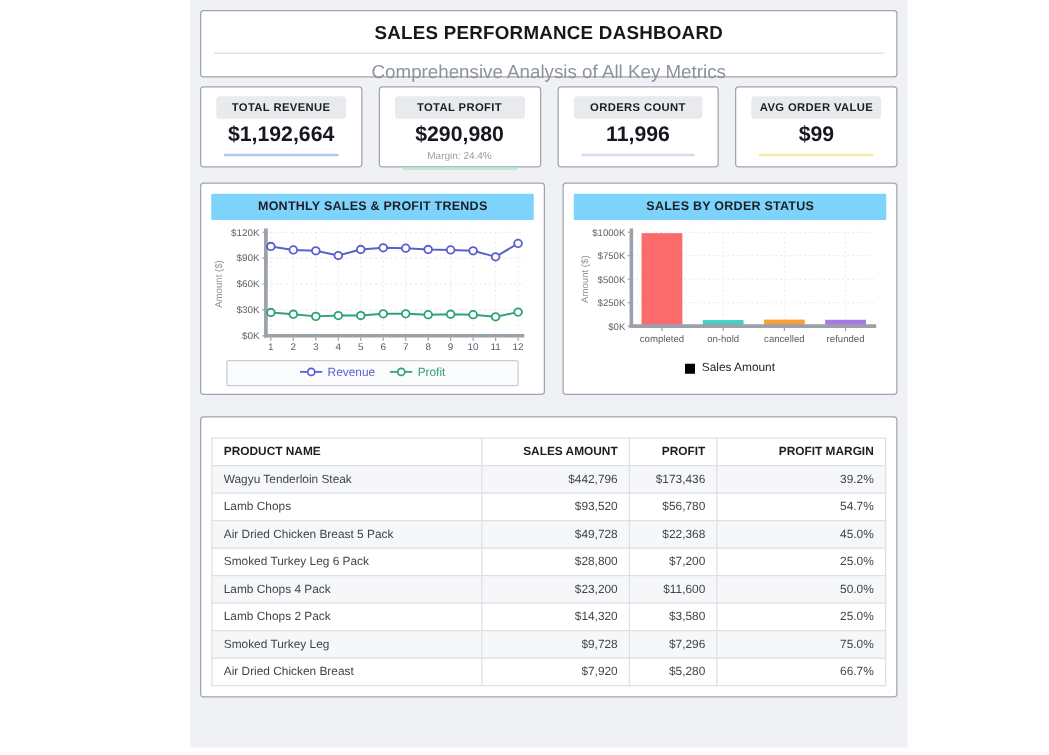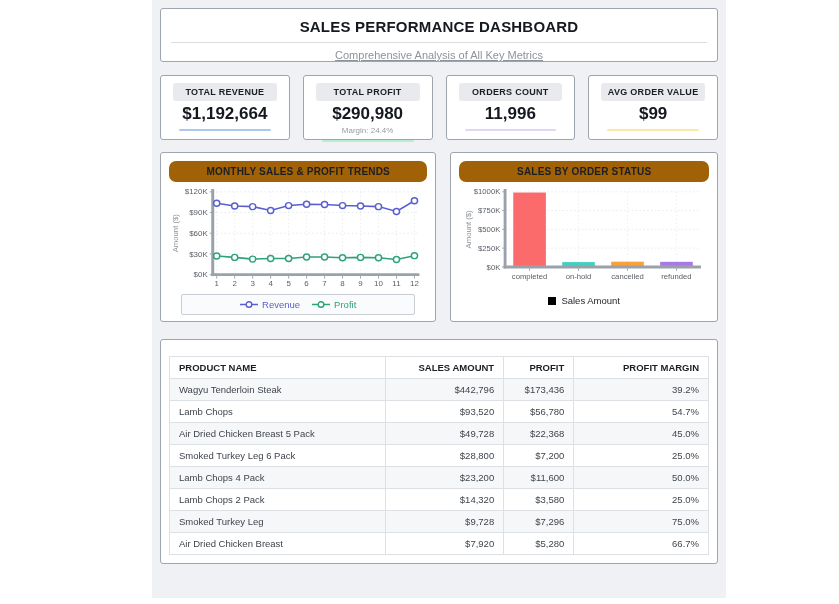--- a/index.html
+++ b/index.html
@@ -7,48 +7,48 @@
               font-family:"Liberation Sans", sans-serif; }
   .page { position:relative; width:839px; height:604px; background:#ffffff; }
   .dashboard { position:absolute; left:152px; top:0; width:574px; height:598px;
                background:#f0f1f4; padding:8px; }
   .card { background:#ffffff; border:1px solid #9fa5ae; border-radius:3px; }
 
   
   .header-card { text-align:center; padding:9px 10px 7px; height:54px; }
   .dash-title { font-size:15px; font-weight:700; color:#15181e; letter-spacing:.2px; }
   .header-divider { border:none; border-top:1px solid #d9dce1; margin:7px 0 6px; }
-  .dash-subtitle { font-size:11px; color:#8d929b;text-decoration:underline; }
+  .dash-subtitle { font-size:15px; color:#8d929b; }
 
   
-  .kpi-row { display:flex; gap:13px; margin-top:13px; }
+  .kpi-row { display:flex; gap:13px; margin-top:7px; }
   .kpi-card { flex:1; text-align:center; padding:7px 8px 6px; height:65px; }
   .kpi-pill { background:#e8eaed; border-radius:3px; font-size:9px; font-weight:700;
               color:#1b1e24; padding:4px 0; margin:0 4px; letter-spacing:.3px; }
   .kpi-value { font-size:17px; font-weight:700; color:#15181e; margin-top:4px; line-height:1.1; }
   .kpi-note { font-size:8px; color:#979ca4; margin-top:2px; }
   .kpi-note:empty { display:none; }
   .kpi-accent { height:2px; border-radius:1px; margin:5px 10px 0; }
 
   
   .charts-row { display:flex; gap:14px; margin-top:12px; }
   .chart-card { padding:8px 8px 6px; height:170px; overflow:hidden; }
   .chart-card.left { flex:1.035; }
   .chart-card.right { flex:1; }
-  .card-title-bar { background:#a16207; border-radius:7px; text-align:center;
+  .card-title-bar { background:#7dd3fc; border-radius:1px; text-align:center;
                     font-size:10px; font-weight:700; color:#1b1e24; padding:5px 0;
                     letter-spacing:.2px; }
   .chart-svg { display:block; width:100%; height:106px; margin-top:4px; }
   svg text { font-family:"Liberation Sans", sans-serif; }
   .tick { font-size:8px; fill:#595e66; }
   .axis-title { font-size:8px; fill:#8d929b; }
   .legend-box { border:1px solid #c9cdd3; background:#fafbfc; border-radius:2px;
                 margin:2px 12px 0; padding:4px 0; display:flex; justify-content:center;
                 gap:12px; align-items:center; font-size:9.5px; }
-  .legend-item { display:flex; align-items:center; gap:4px; cursor:pointer; }
+  .legend-item { display:flex; gap:4px; cursor:pointer; }
   .bar-legend { display:flex; justify-content:center; align-items:center; gap:5px;
                 font-size:9.5px; color:#24272d; margin-top:3px; }
   .legend-swatch { width:8px; height:8px; background:#000; display:inline-block; }
 
   
   .table-card { margin-top:17px; padding:8px; }
   table { width:100%; border-collapse:collapse; margin-top:8px; font-size:9.5px;
           border:1px solid #cfd3d9; }
   th, td { border:1px solid #dde0e5; padding:5px 9px; }
   th { font-weight:700; color:#1b1e24; text-align:left; font-size:9.5px; }

